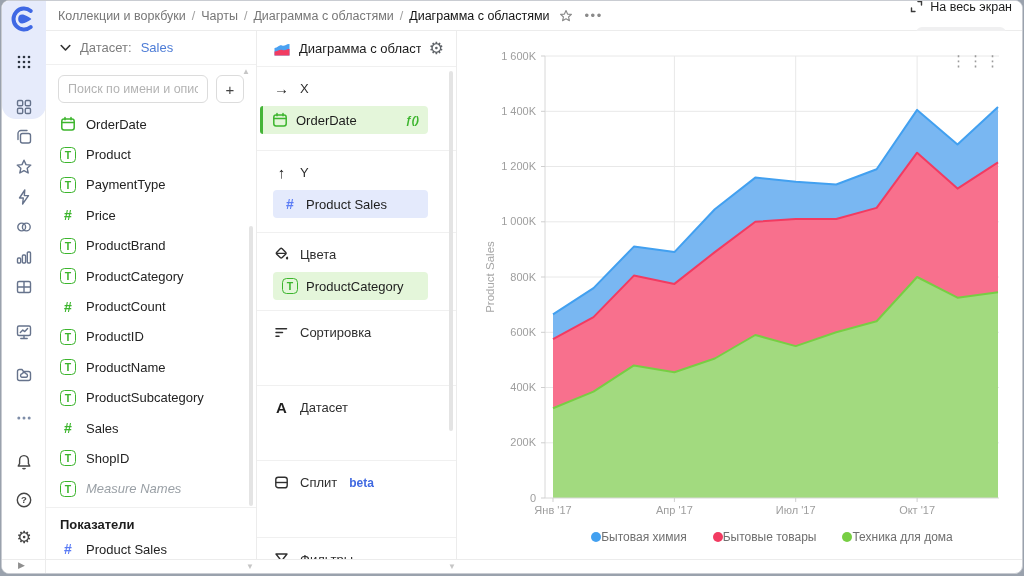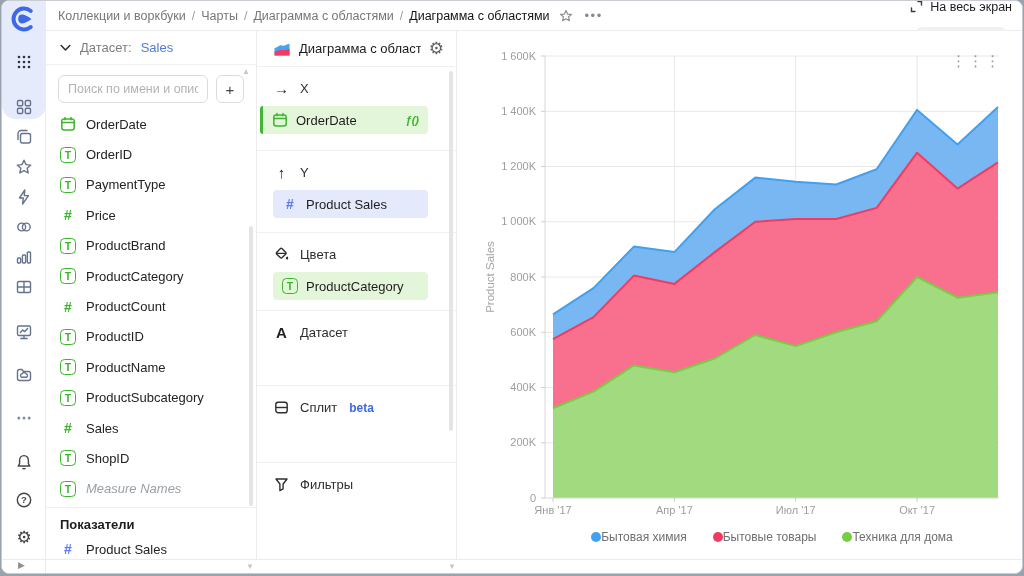--- a/index.html
+++ b/index.html
@@ -250,21 +250,21 @@
     <rect x="1.8" y="3" width="12.4" height="11" rx="2.2"></rect>
               <path d="M1.8 6.6 H14.2 M5 1.4 V3.8 M11 1.4 V3.8"></path>
             </svg>
           </span>
           <span class="f-name">OrderDate</span>
         </div>
         <div class="f-row">
      <span class="fi">
             <span class="tbox">T</span>
           </span>
-          <span class="f-name">OrderID</span>
+          <span class="f-name">Product</span>
         </div>
         <div class="f-row">
      <span class="fi">
             <span class="tbox">T</span>
           </span>
           <span class="f-name">PaymentType</span>
         </div>
         <div class="f-row">
      <span class="fi">
             <span class="hash">#</span>
@@ -389,20 +389,30 @@
             </span>
             <span>Цвета</span>
           </div>
     <div class="chip green">
     <span class="fi">
               <span class="tbox">T</span>
             </span>
             <span>ProductCategory</span>
           </div>
         </div>
+        <div class="sec sec-sort">
+    <div class="sec-row">
+            <span class="sec-ic">
+              <svg width="17" height="17" viewBox="0 0 17 17" stroke="currentColor" stroke-width="1.5" stroke-linecap="round">
+                <path d="M3 4.7 H13.5 M3 8.5 H9.5 M3 12.3 H6"></path>
+              </svg>
+            </span>
+            <span>Сортировка</span>
+          </div>
+    </div>
         <div class="sec sec-labels">
     <div class="sec-row">
             <span class="sec-ic txt">A</span>
             <span>Датасет</span>
           </div>
     </div>
         <div class="sec sec-split">
     <div class="sec-row">
             <span class="sec-ic">
               <svg width="17" height="17" viewBox="0 0 17 17" fill="none" stroke="currentColor" stroke-width="1.4">

